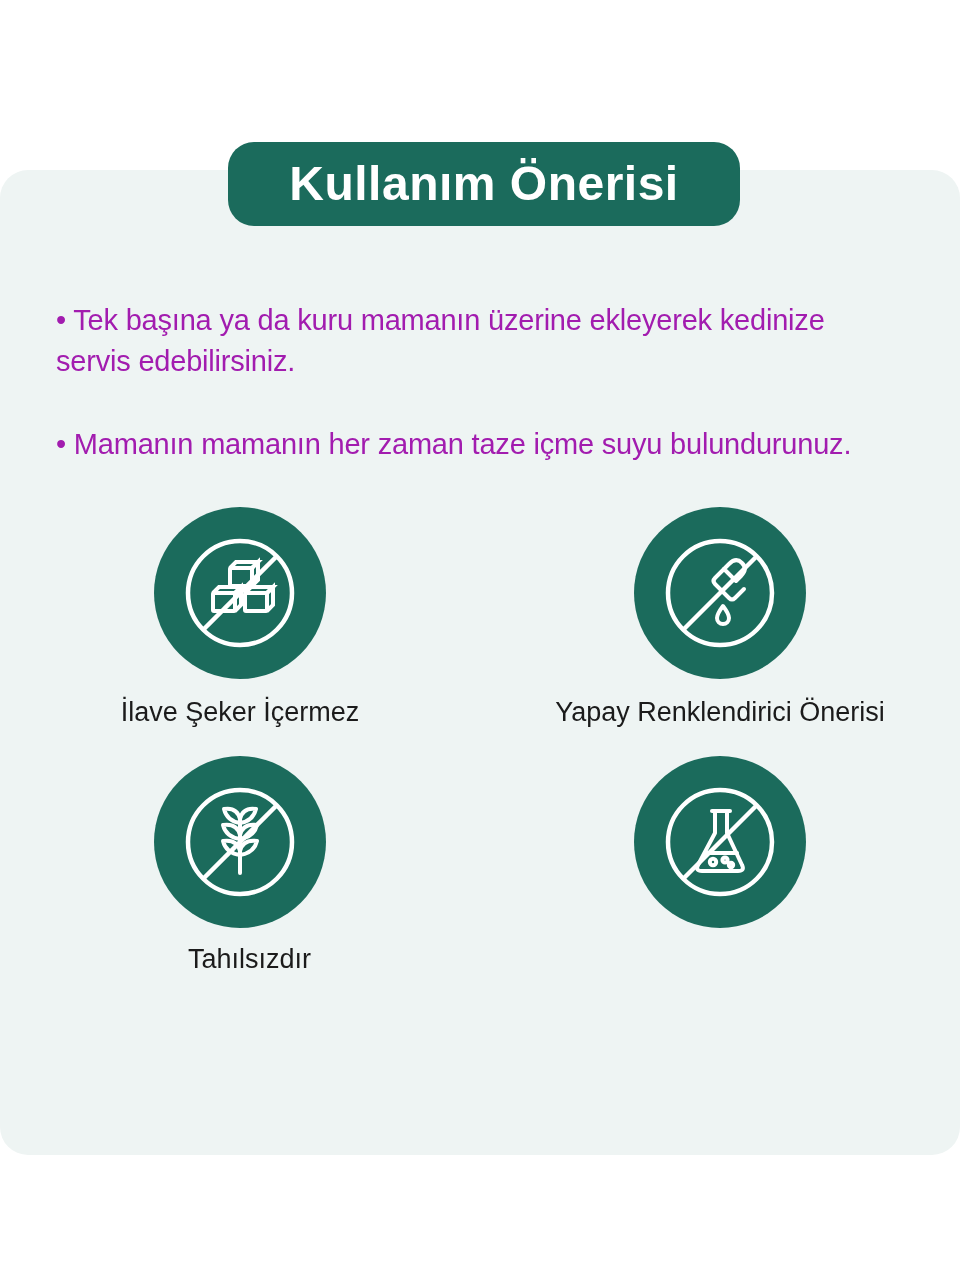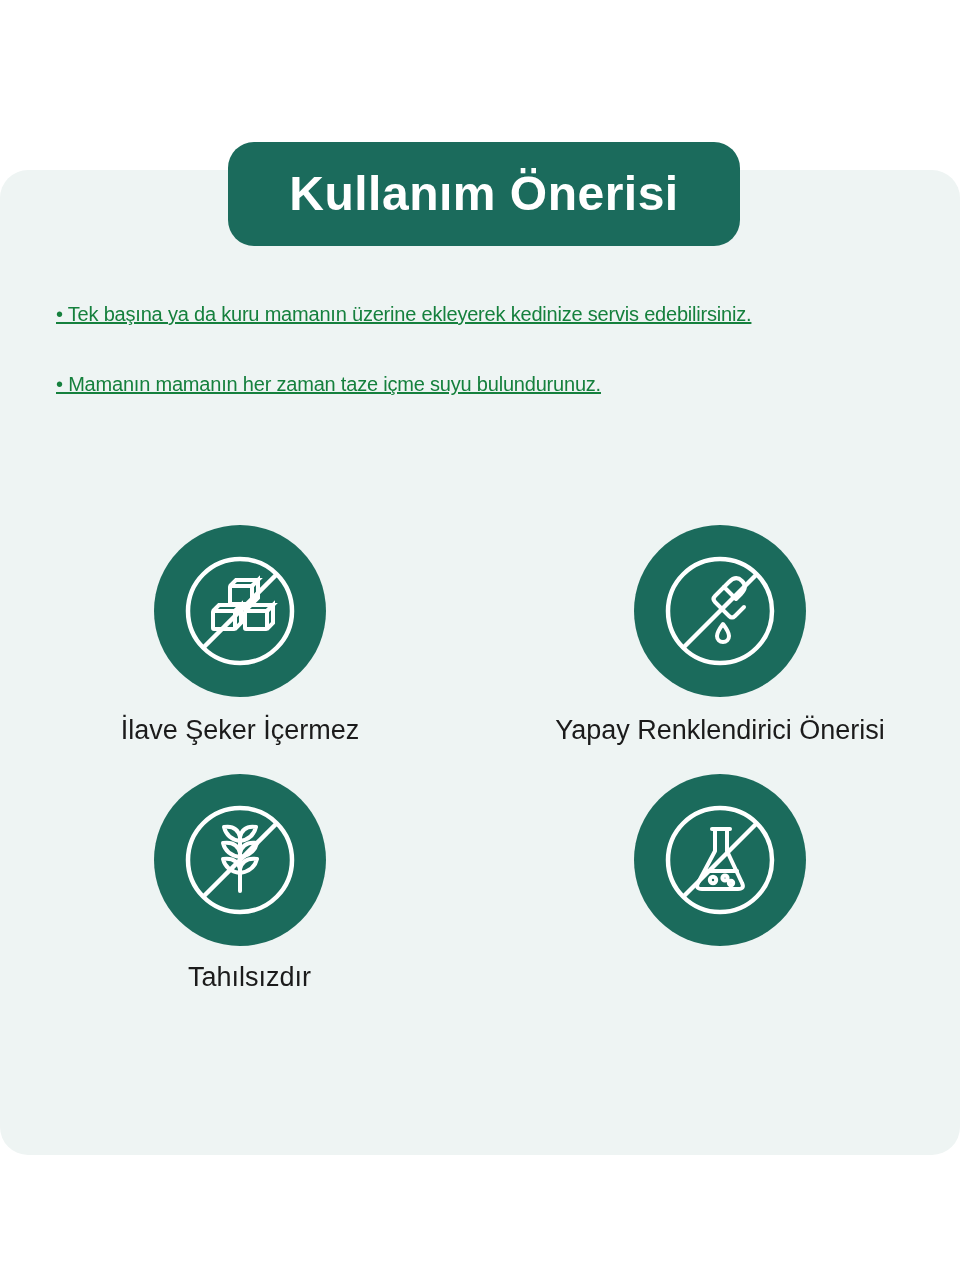--- a/index.html
+++ b/index.html
@@ -31,21 +31,21 @@
     background: #eef4f3;
     border-radius: 28px;
     box-sizing: border-box;
   }
 
   .title-pill {
     position: absolute;
     left: 228px;
     top: -28px;
     width: 512px;
-    height: 104px;
+    height: 84px;
     background: #1b6b5c;
     border-radius: 26px;
     display: flex;
     align-items: center;
     justify-content: center;
     box-sizing: border-box;
   }
 
   .title-pill .title-text {
     color: #ffffff;
@@ -57,32 +57,31 @@
   }
 
   .bullets {
     position: absolute;
     left: 56px;
     top: 130px;
     width: 850px;
   }
 
   .bullet {
-    color: #15803d;
-    font-size: 20px;
+    color: #a21caf;
+    font-size: 29px;
     line-height: 1.42;
     margin-bottom: 42px;
     letter-spacing: -0.2px;
-    text-decoration: underline;
   }
 
   .badges {
     position: absolute;
     left: 0;
-    top: 355px;
+    top: 337px;
     width: 960px;
     display: grid;
     grid-template-columns: 1fr 1fr;
     row-gap: 26px;
   }
 
   .badge {
     display: flex;
     flex-direction: column;
     align-items: center;

